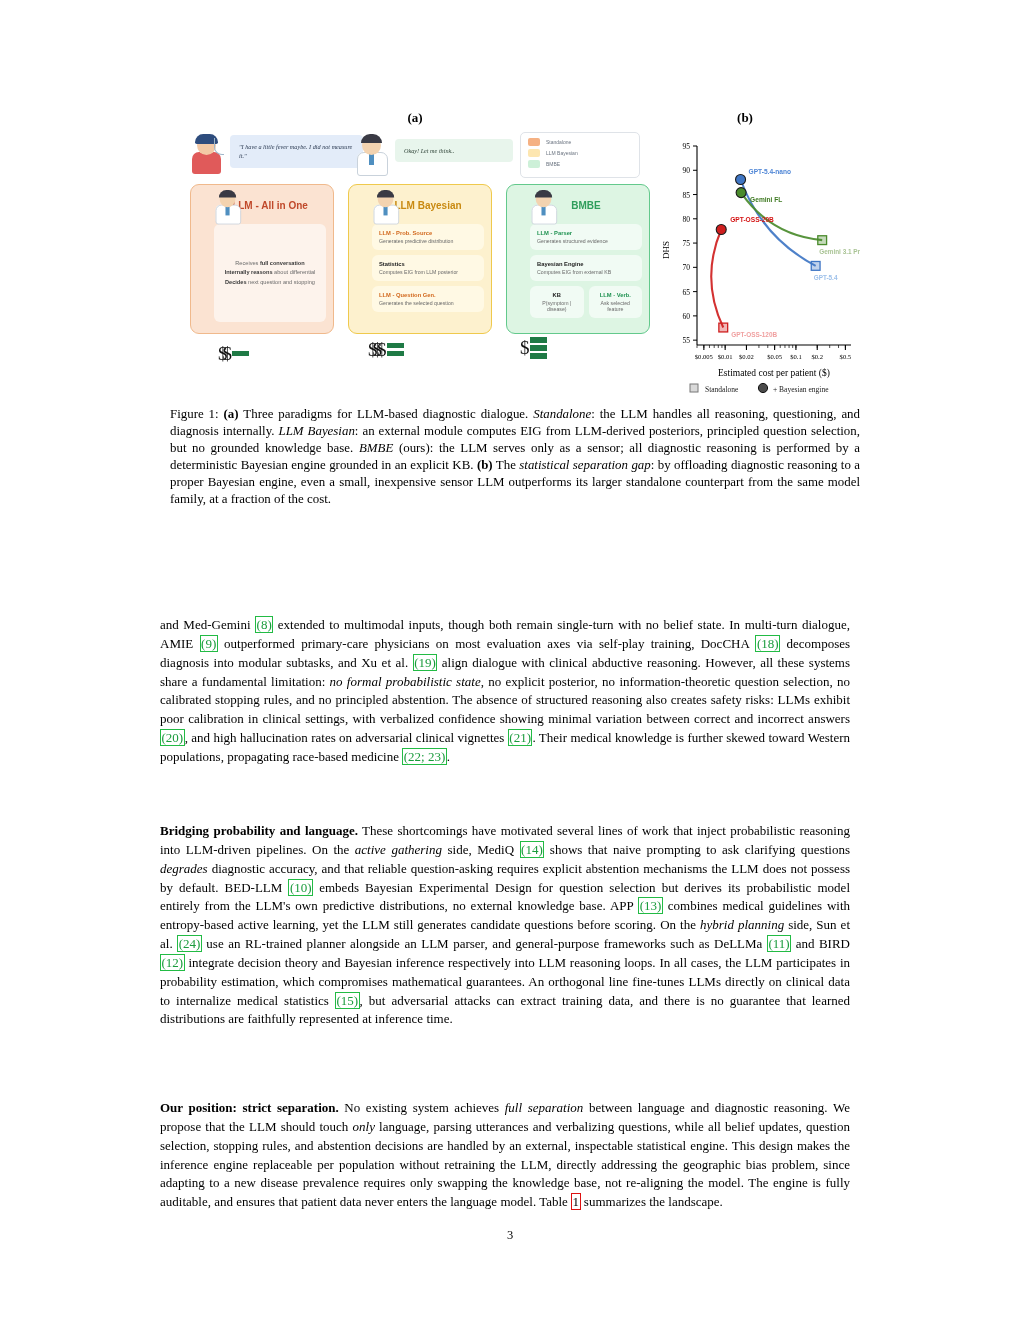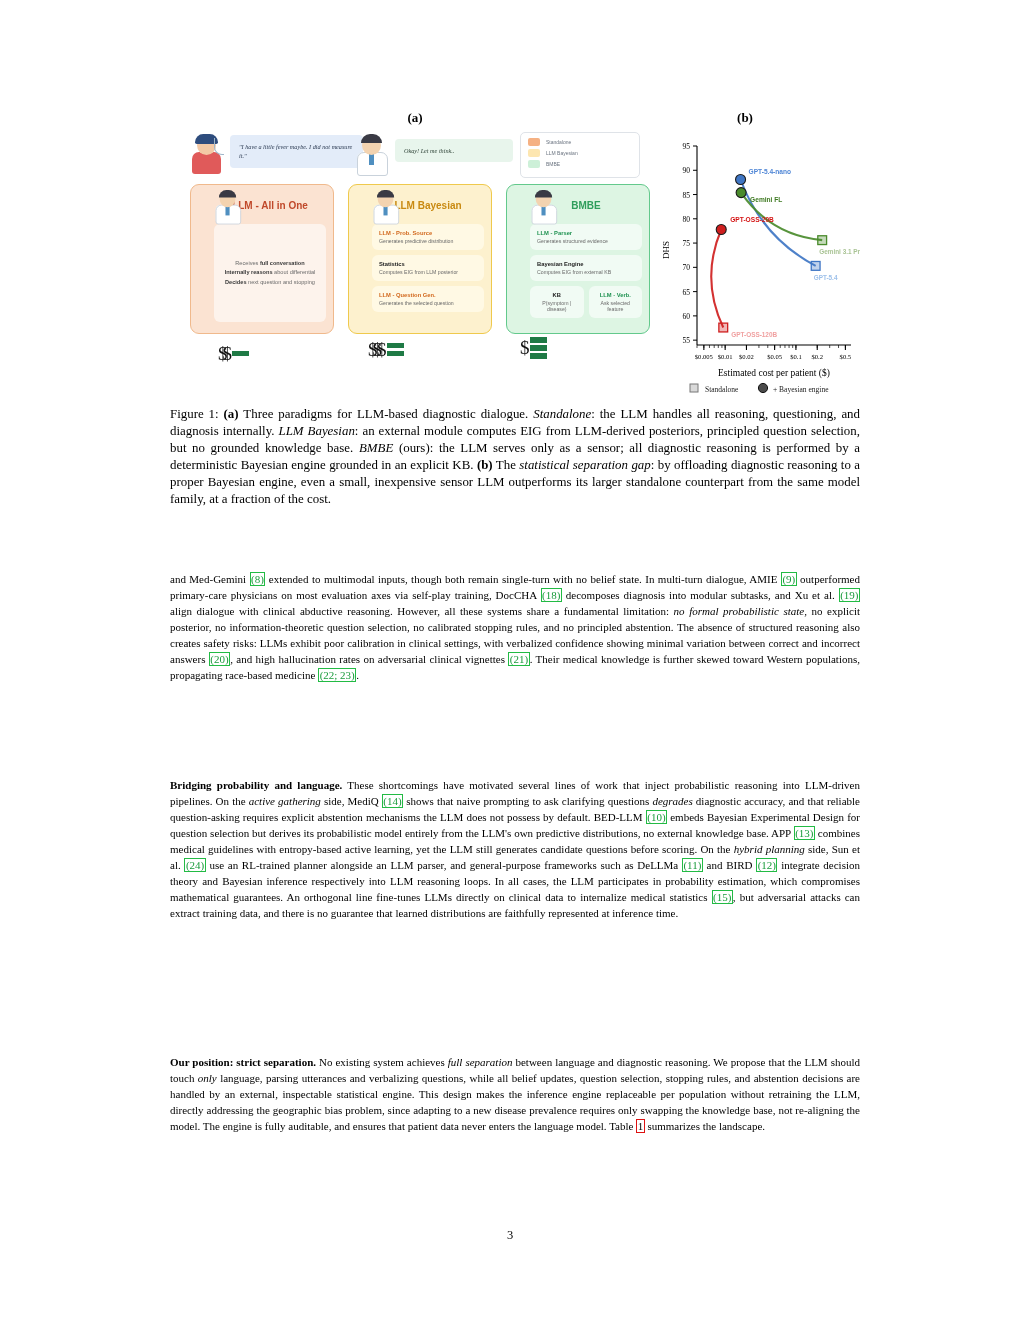--- a/index.html
+++ b/index.html
@@ -112,22 +112,22 @@
   .chart { position:absolute; left:485px; top:22px; width:205px; height:268px; }
   .chart svg { display:block; }
 
   
   .caption {
     position:absolute; left:170px; top:406px; width:690px;
     font-size:12.9px; line-height:1.31; text-align:justify;
     text-justify:inter-word;
   }
   .body {
-    position:absolute; left:170px; width:690px;
-    font-size:11px; line-height:1.45; text-align:justify;
+    position:absolute; left:160px; width:690px;
+    font-size:13px; line-height:1.45; text-align:justify;margin-top:44px;
   }
   .p1 { top:572px; }
   .p2 { top:778px; }
   .p3 { top:1055px; }
 
   .cite { color:#1a9b3c; }
   .cite-box { border:1px solid #22bb44; padding:0 0.5px; }
   .cite-box-red { border:1px solid #dd1111; padding:0 0.5px; }
   .runin { font-weight:bold; }
   .pagenum {

